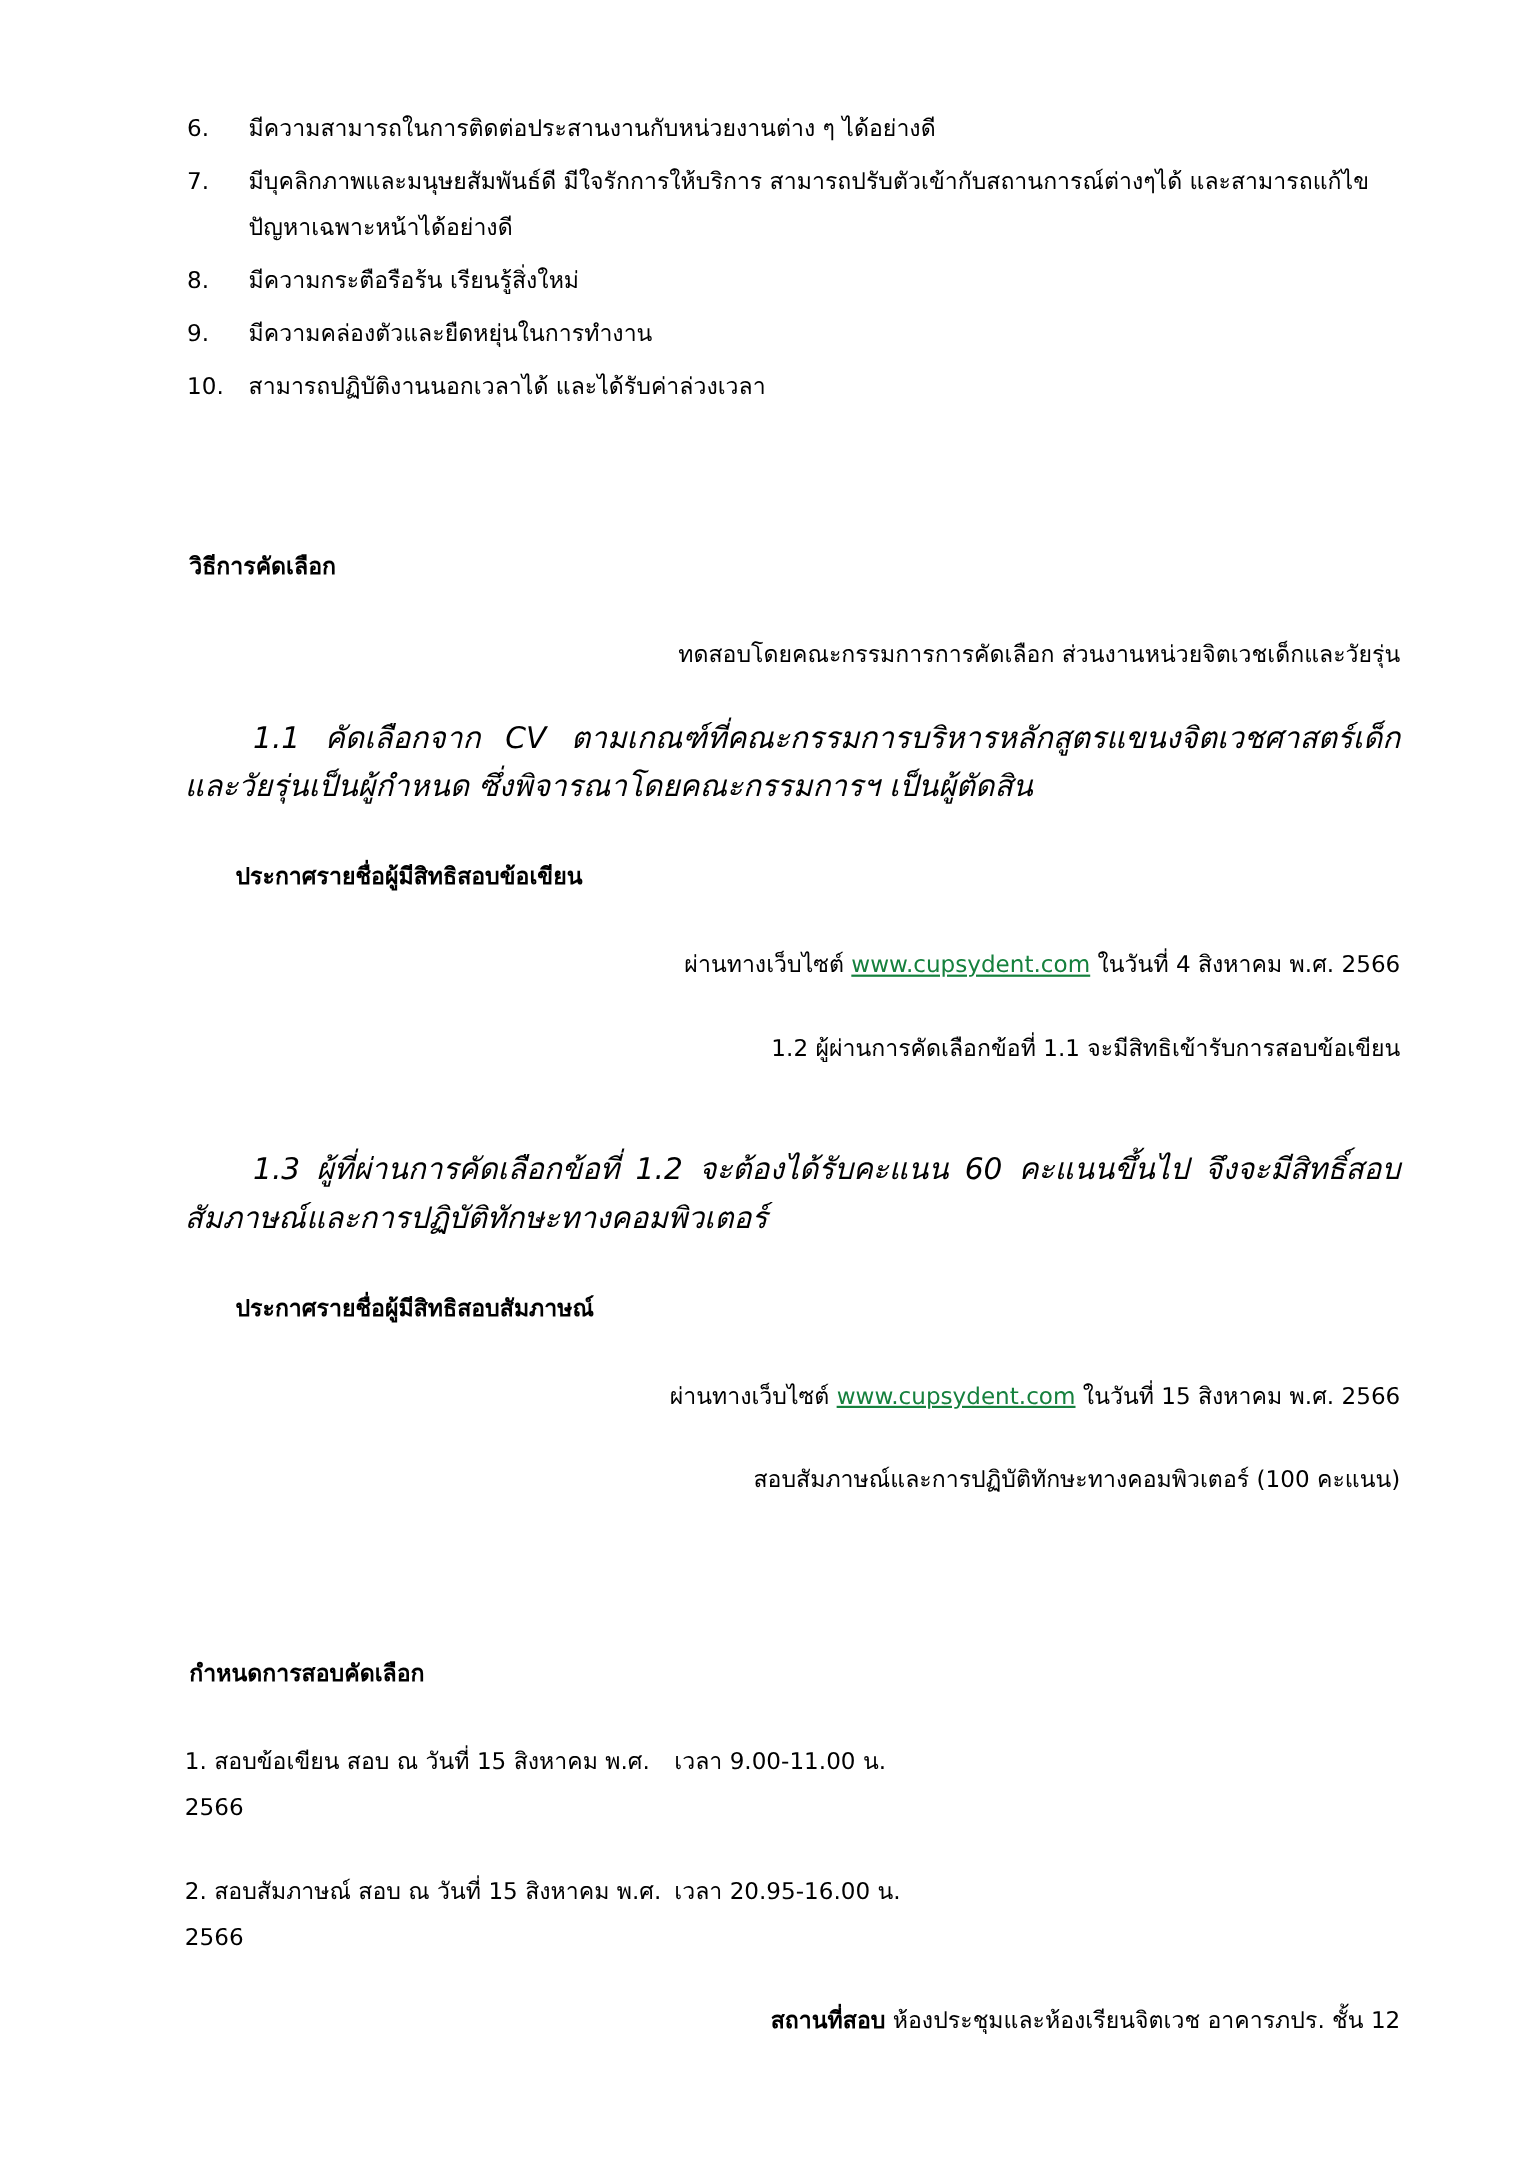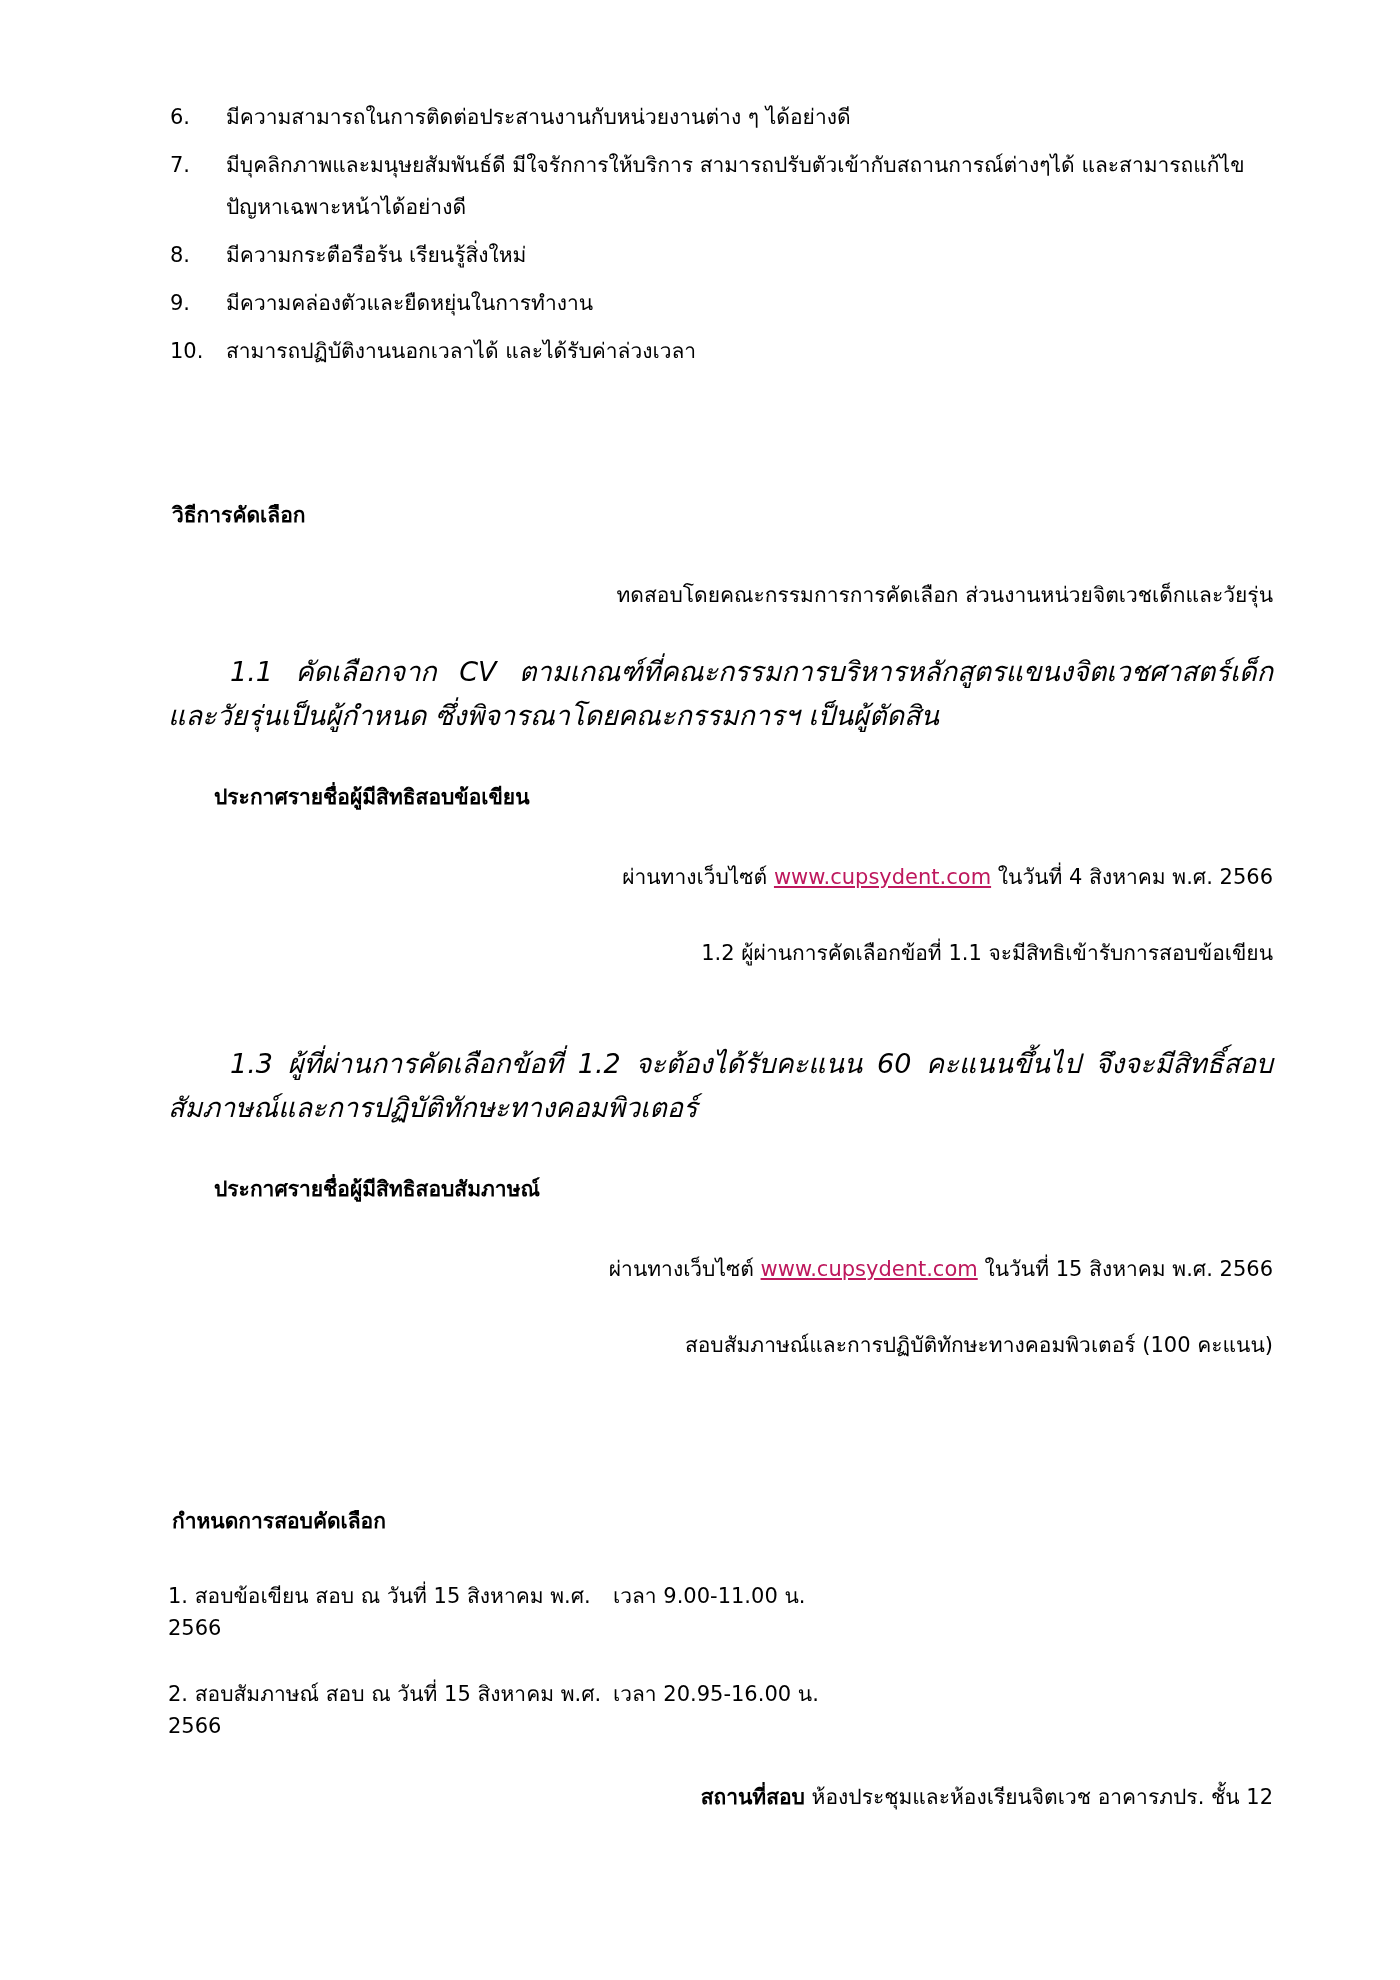--- a/index.html
+++ b/index.html
@@ -76,33 +76,33 @@
     text-align: justify;
     text-justify: inter-word;
     font-style: italic;
   }
   .indent-1 { text-indent: 62px; }
   .pad-1 { padding-left: 42px; }
   .pad-2 { padding-left: 62px; }
   .pad-3 { padding-left: 120px; }
 
   .link {
-    color: #be185d;
+    color: #15803d;
     text-decoration: underline;
   }
 
   .spacer-sm { height: 16px; }
   .spacer-md { height: 34px; }
   .spacer-xl { height: 96px; }
 
   
   .sched-row {
     display: flex;
     font-size: 21px;
-    line-height: 32px;
+    line-height: 42px;
     margin: 0;
   }
   .sched-left { flex: 0 0 445px; }
   .sched-right { flex: 1 1 auto; }
 
   .strong { font-weight: bold; }
 </style>
 </head>
 <body>
 

